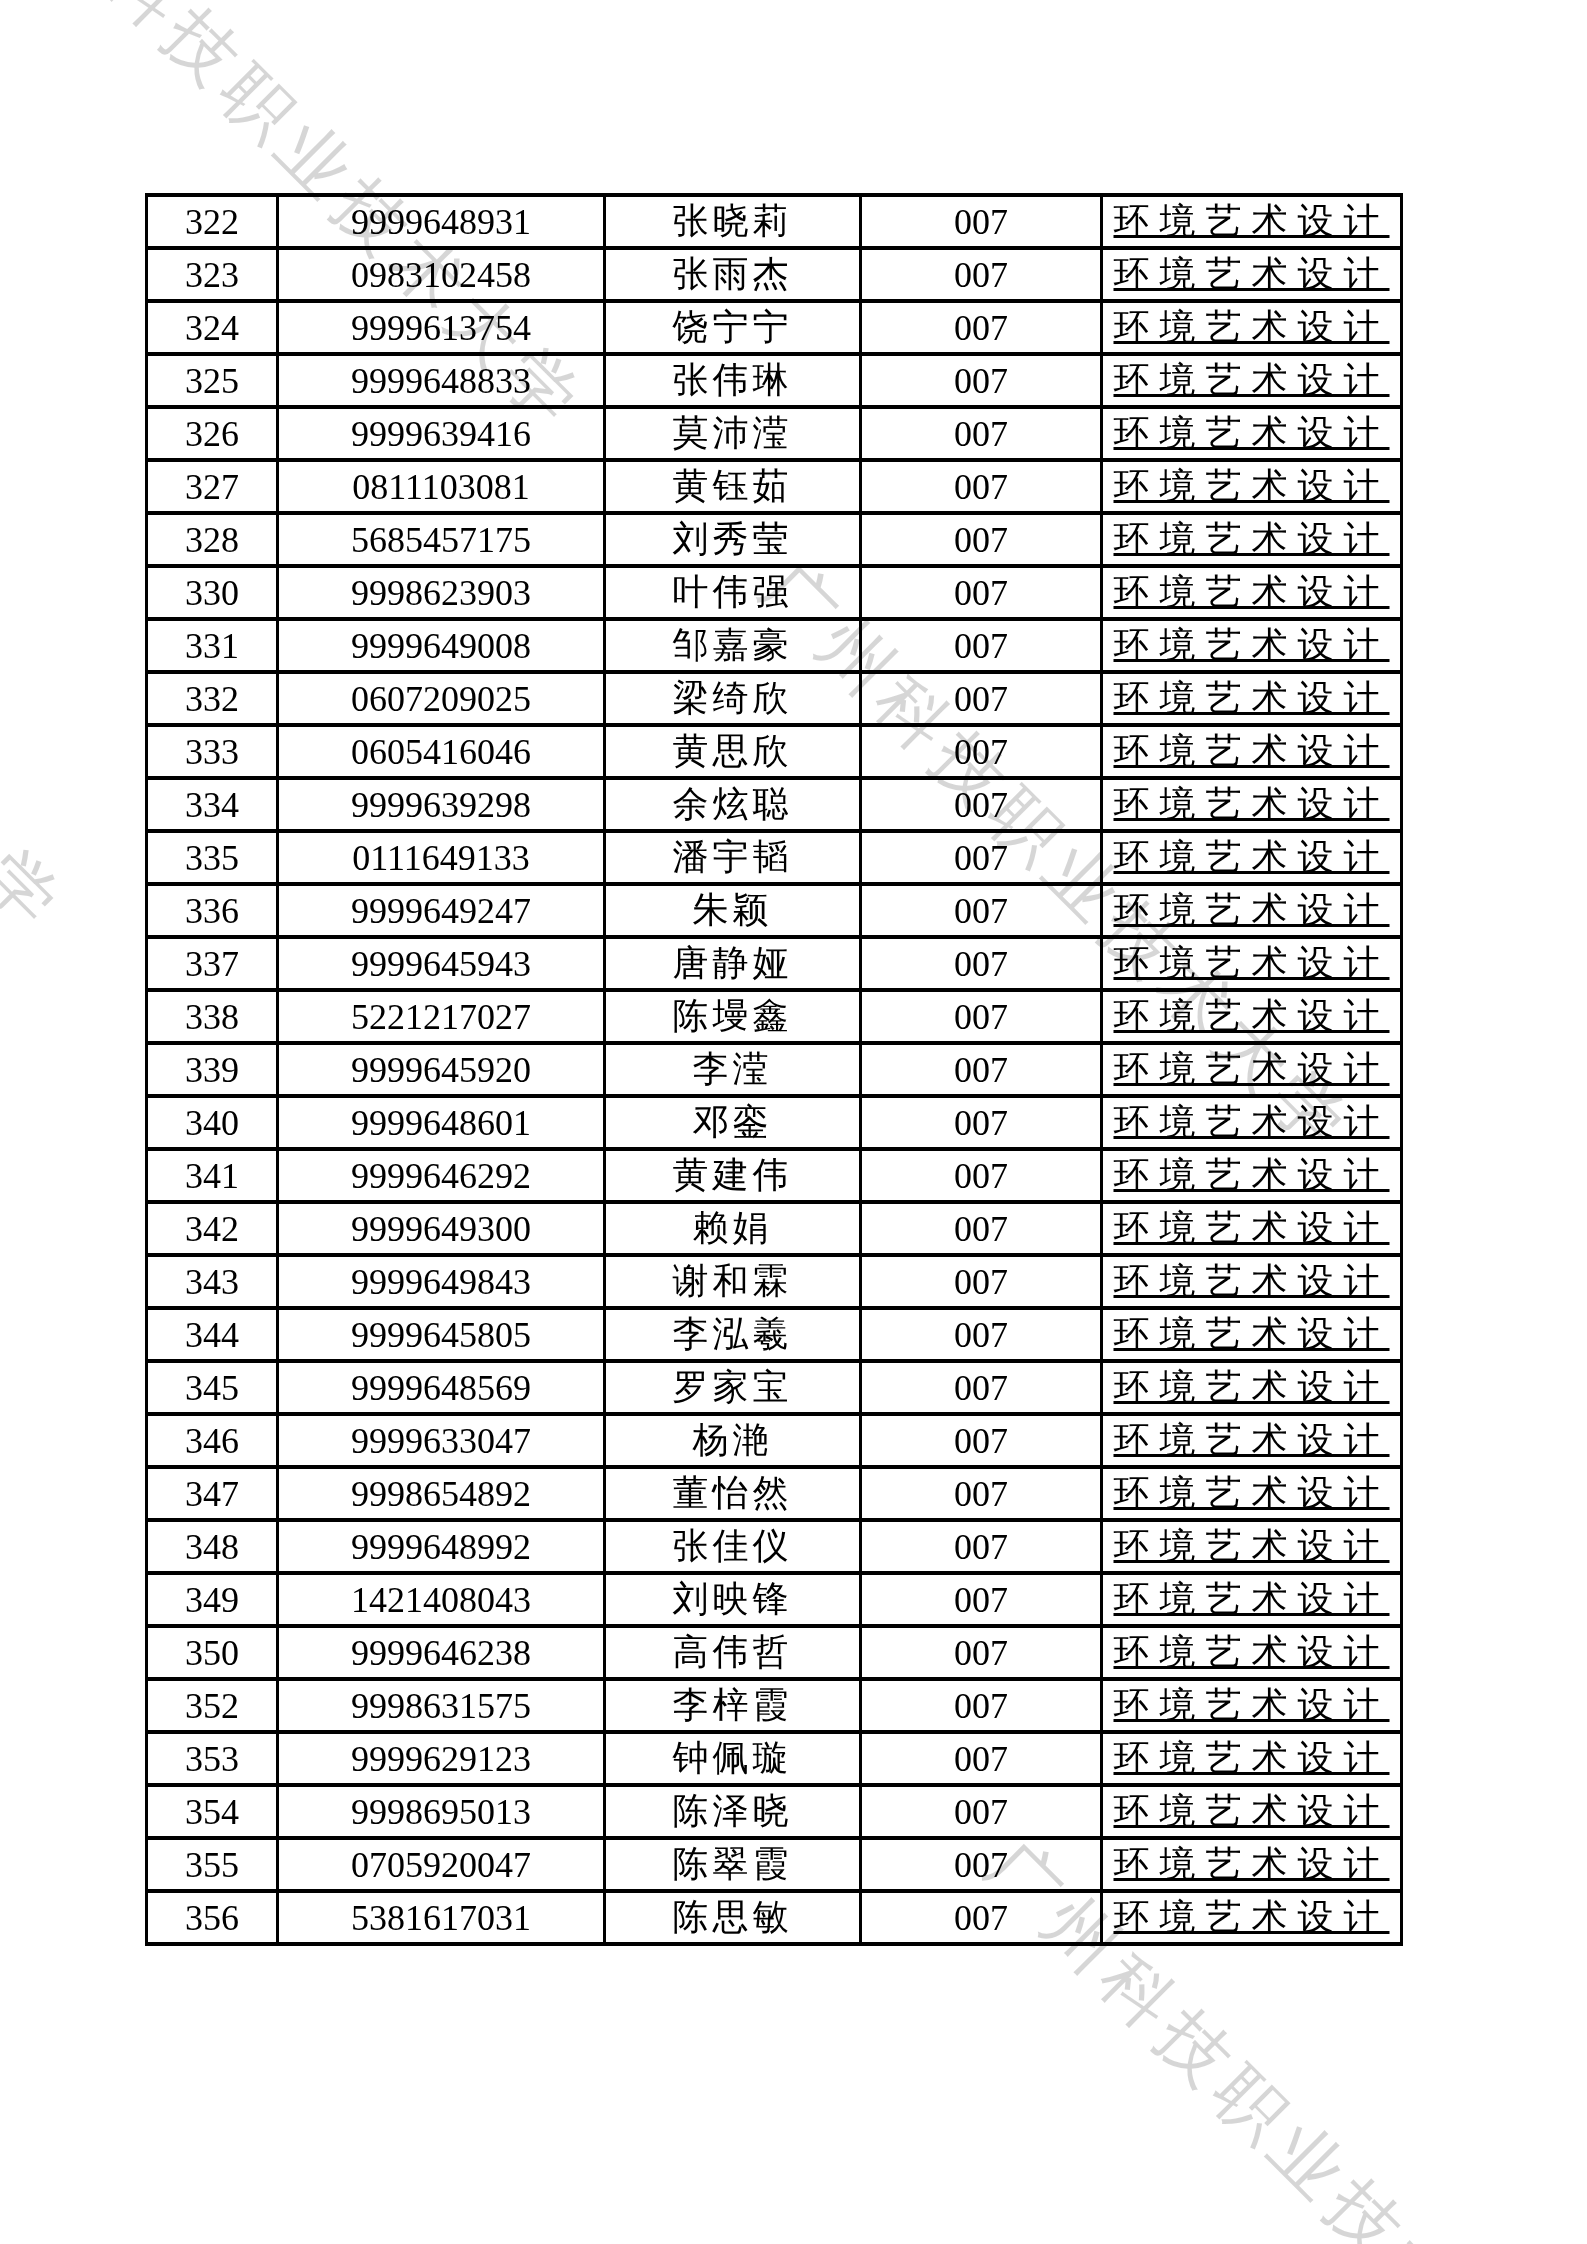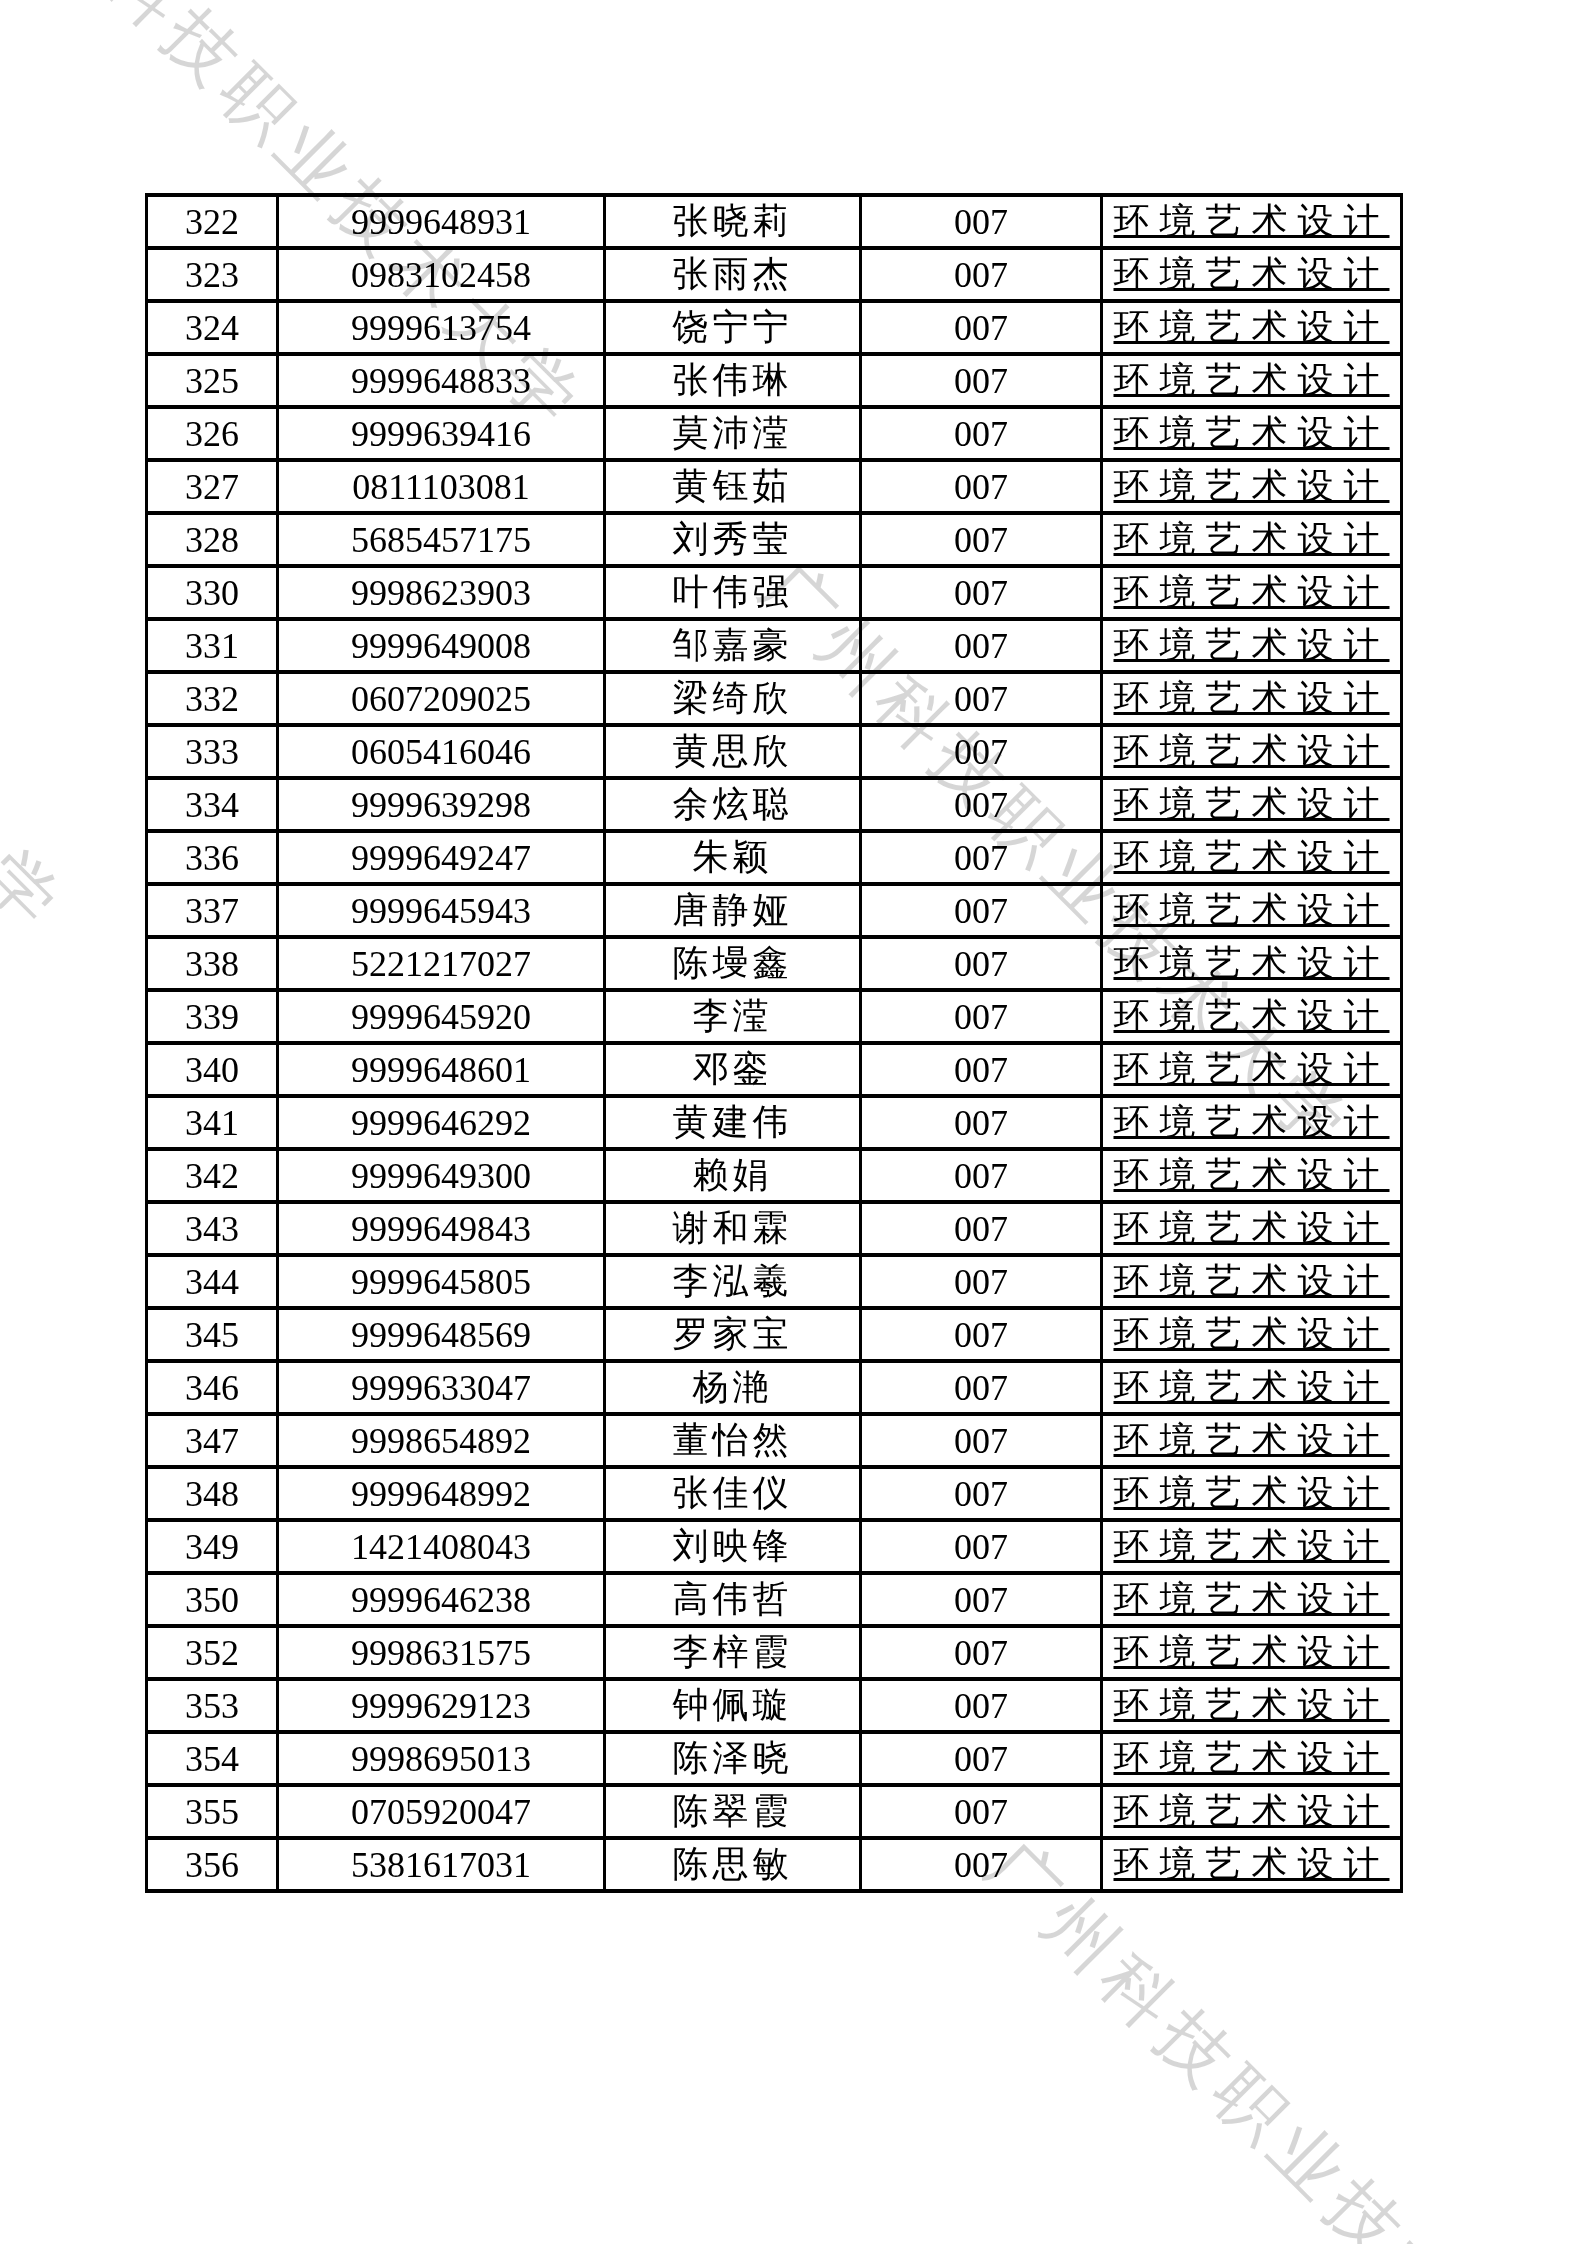--- a/index.html
+++ b/index.html
@@ -151,20 +151,27 @@
     <td class="c-major">环境艺术设计</td>
   </tr>
         <tr>
     <td class="c-seq">334</td>
     <td class="c-id">9999639298</td>
     <td class="c-name">余炫聪</td>
     <td class="c-code">007</td>
     <td class="c-major">环境艺术设计</td>
   </tr>
         <tr>
+    <td class="c-seq">335</td>
+    <td class="c-id">0111649133</td>
+    <td class="c-name">潘宇韬</td>
+    <td class="c-code">007</td>
+    <td class="c-major">环境艺术设计</td>
+  </tr>
+        <tr>
     <td class="c-seq">336</td>
     <td class="c-id">9999649247</td>
     <td class="c-name">朱颖</td>
     <td class="c-code">007</td>
     <td class="c-major">环境艺术设计</td>
   </tr>
         <tr>
     <td class="c-seq">337</td>
     <td class="c-id">9999645943</td>
     <td class="c-name">唐静娅</td>

